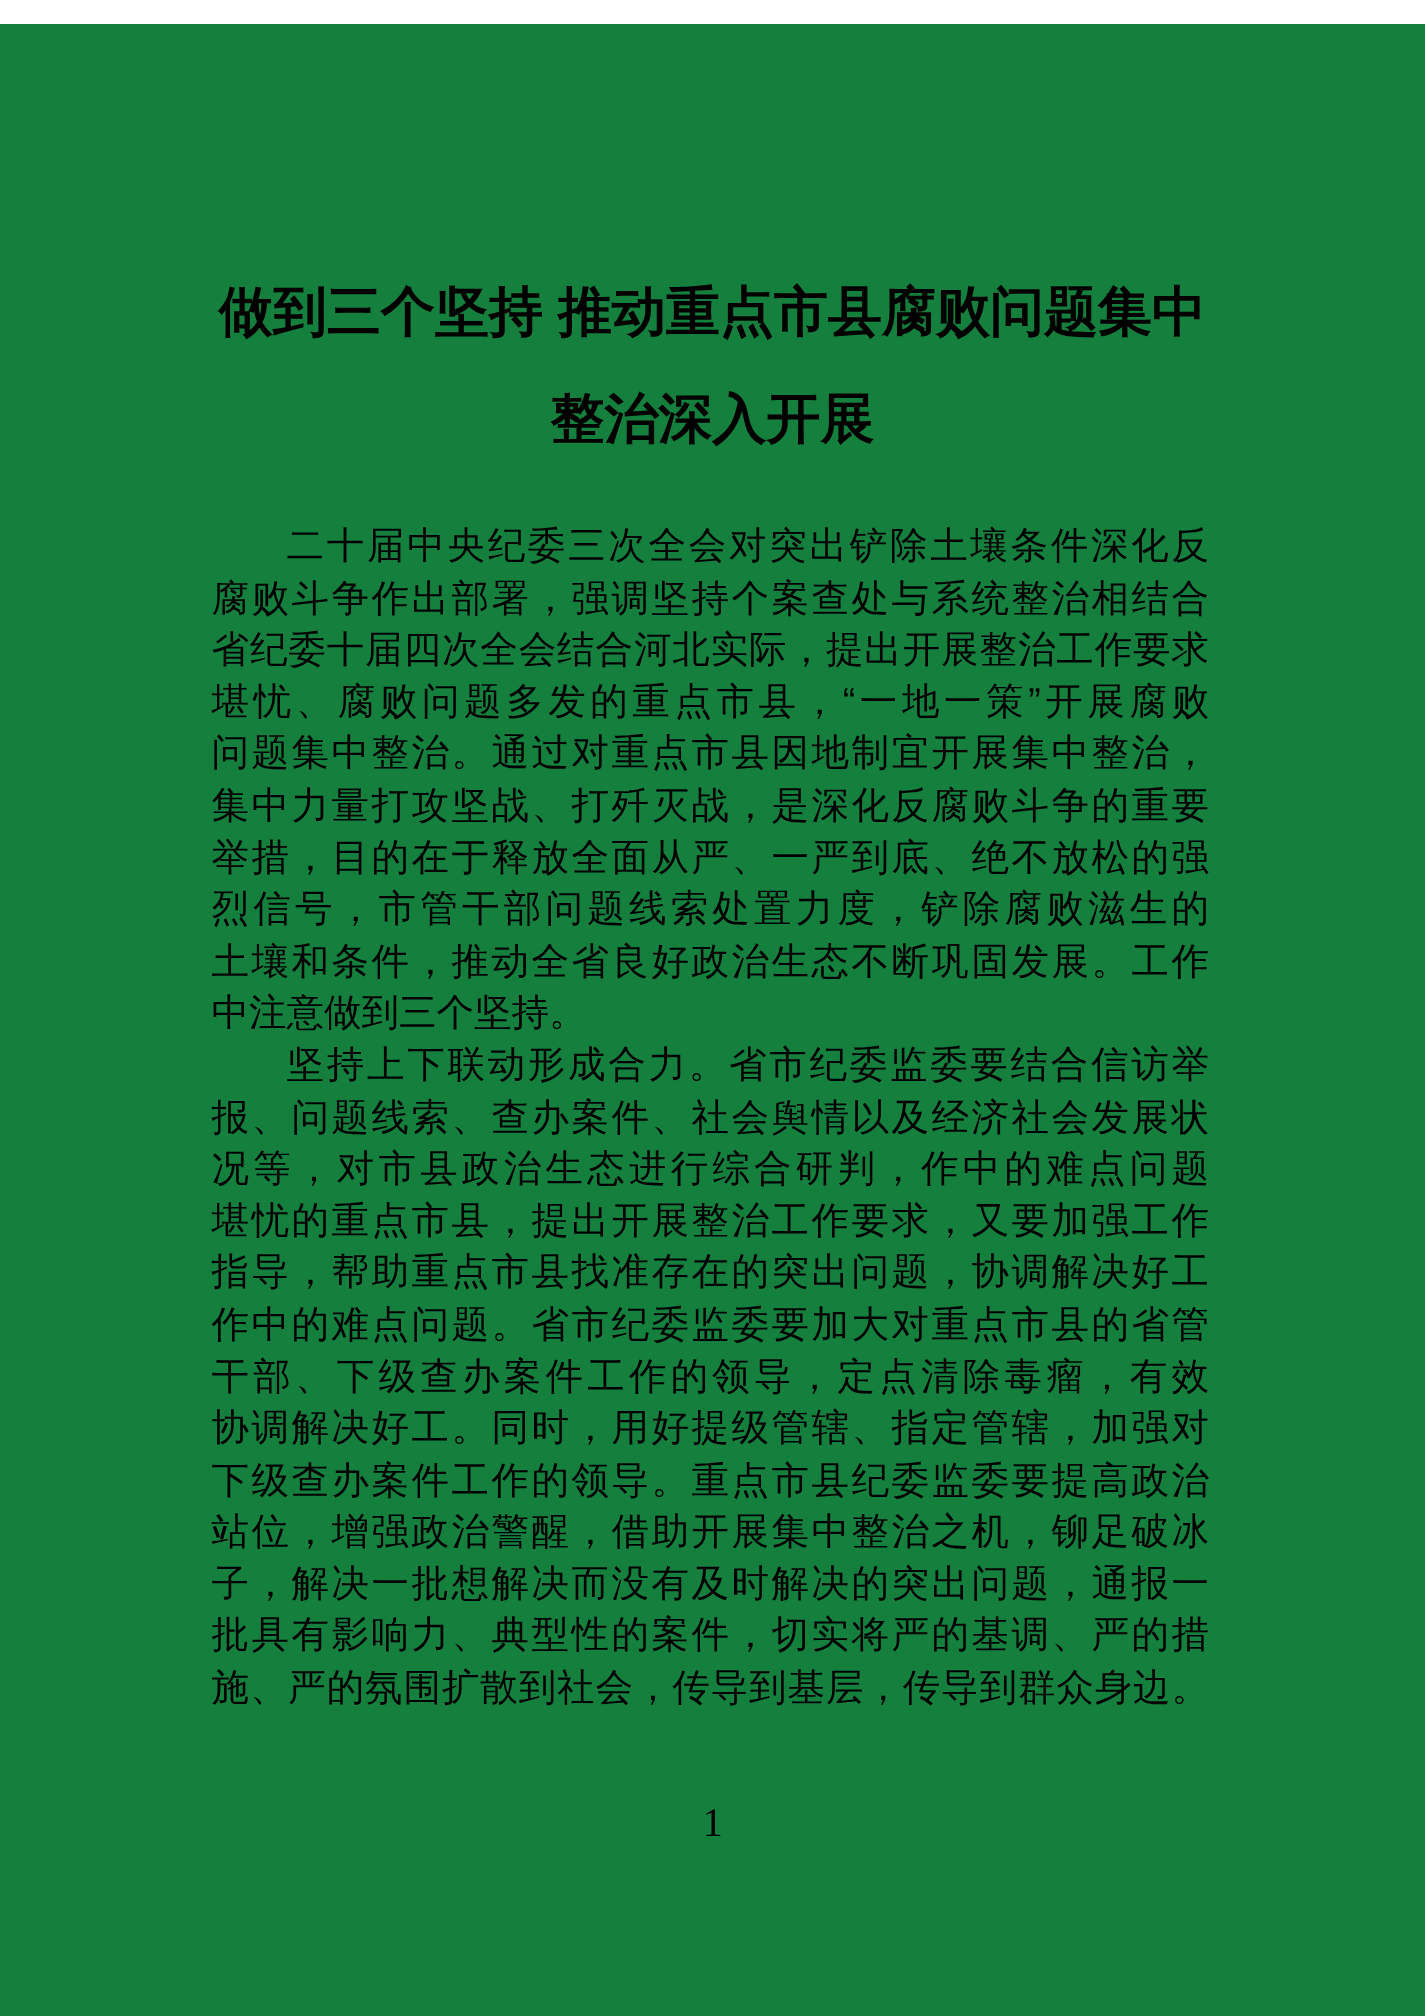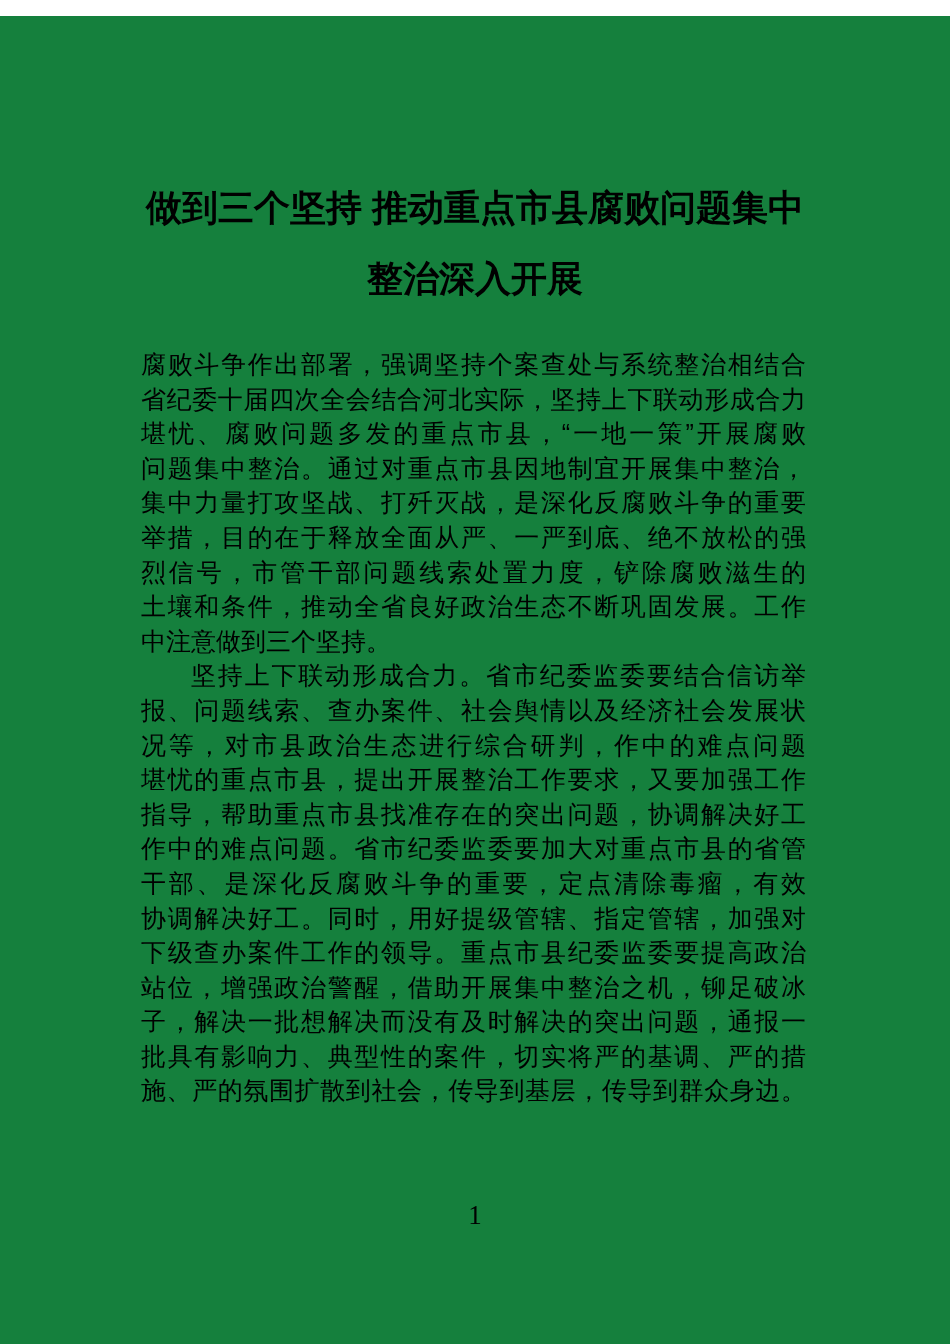--- a/index.html
+++ b/index.html
@@ -58,39 +58,40 @@
 <div class="page">
 
   <div class="doc-title">
     <div>做到三个坚持 推动重点市县腐败问题集中</div>
     <div>整治深入开展</div>
   </div>
 
   <div class="doc-body">
 
     <div>
+      <div class="t-line indent">二十届中央纪委三次全会对突出铲除土壤条件深化反</div>
       <div class="t-line">腐败斗争作出部署，强调坚持个案查处与系统整治相结合</div>
-      <div class="t-line">省纪委十届四次全会结合河北实际，坚持上下联动形成合力</div>
+      <div class="t-line">省纪委十届四次全会结合河北实际，提出开展整治工作要求</div>
       <div class="t-line">堪忧、腐败问题多发的重点市县，“一地一策”开展腐败</div>
       <div class="t-line">问题集中整治。通过对重点市县因地制宜开展集中整治，</div>
       <div class="t-line">集中力量打攻坚战、打歼灭战，是深化反腐败斗争的重要</div>
       <div class="t-line">举措，目的在于释放全面从严、一严到底、绝不放松的强</div>
       <div class="t-line">烈信号，市管干部问题线索处置力度，铲除腐败滋生的</div>
       <div class="t-line">土壤和条件，推动全省良好政治生态不断巩固发展。工作</div>
       <div class="t-line flush-left">中注意做到三个坚持。</div>
     </div>
 
     <div>
       <div class="t-line indent">坚持上下联动形成合力。省市纪委监委要结合信访举</div>
       <div class="t-line">报、问题线索、查办案件、社会舆情以及经济社会发展状</div>
       <div class="t-line">况等，对市县政治生态进行综合研判，作中的难点问题</div>
       <div class="t-line">堪忧的重点市县，提出开展整治工作要求，又要加强工作</div>
       <div class="t-line">指导，帮助重点市县找准存在的突出问题，协调解决好工</div>
       <div class="t-line">作中的难点问题。省市纪委监委要加大对重点市县的省管</div>
-      <div class="t-line">干部、是深化反腐败斗争的重要，定点清除毒瘤，有效</div>
+      <div class="t-line">干部、下级查办案件工作的领导，定点清除毒瘤，有效</div>
       <div class="t-line">协调解决好工。同时，用好提级管辖、指定管辖，加强对</div>
       <div class="t-line">下级查办案件工作的领导。重点市县纪委监委要提高政治</div>
       <div class="t-line">站位，增强政治警醒，借助开展集中整治之机，铆足破冰</div>
       <div class="t-line">子，解决一批想解决而没有及时解决的突出问题，通报一</div>
       <div class="t-line">批具有影响力、典型性的案件，切实将严的基调、严的措</div>
       <div class="t-line">施、严的氛围扩散到社会，传导到基层，传导到群众身边。</div>
     </div>
 
   </div>
 

